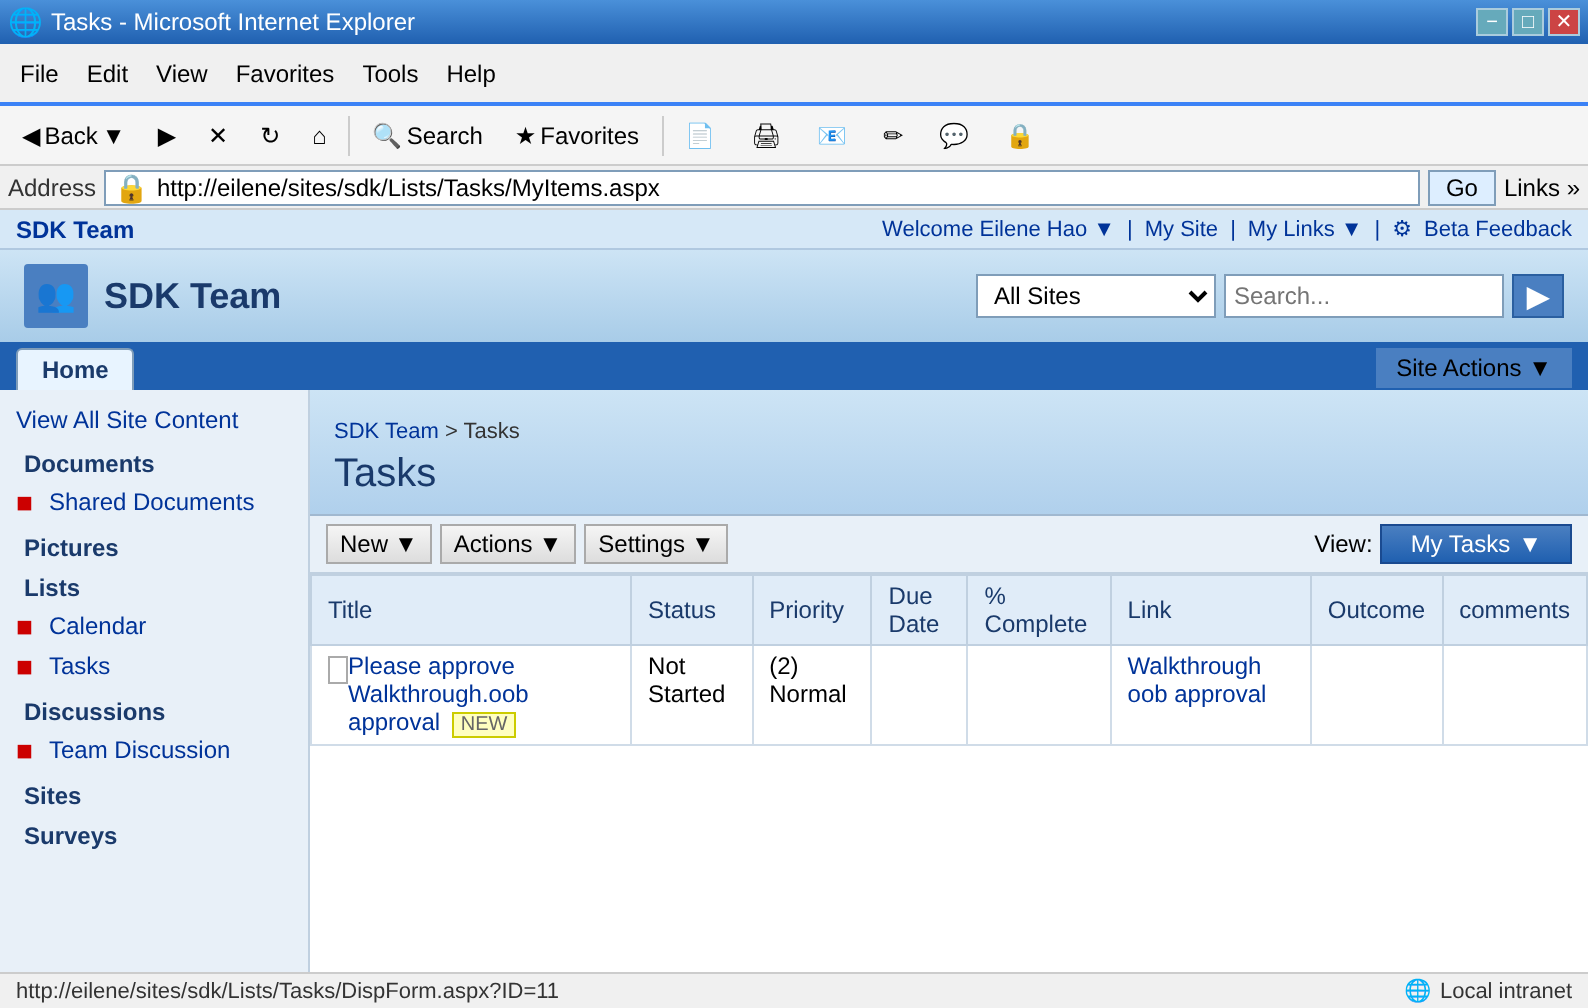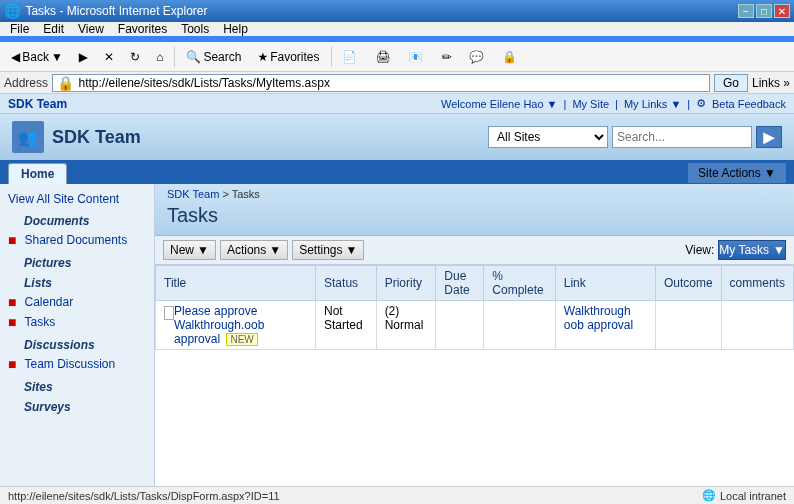--- a/index.html
+++ b/index.html
@@ -21,22 +21,22 @@
     .title-btn {
       width: 16px; height: 14px; background: #6ab; border: 1px solid #acd;
       display: flex; align-items: center; justify-content: center;
       font-size: 10px; color: #fff; cursor: pointer;
     }
     .title-btn.close { background: #c44; }
 
     
     .menu-bar {
       background: #f0f0f0;
-      border-bottom: 6px solid #3b82f6;
-      height: 20px;
+      border-bottom: 2px solid #3b82f6;
+      height: 31px;
       display: flex;
       align-items: center;
       padding: 0 4px;
       gap: 2px;
     }
     .menu-item {
       padding: 2px 6px;
       font-size: 12px;
       cursor: pointer;
       color: #000;
@@ -162,32 +162,32 @@
       border-right: 1px solid #c0d0e0;
       padding: 6px 4px;
       overflow-y: auto;
       flex-shrink: 0;
     }
     .sidebar-link {
       color: #003399; font-size: 12px; cursor: pointer;
       text-decoration: none; display: block;
       padding: 2px 4px;
     }
-    .sidebar-section { font-weight: bold; font-size: 12px; color: #1a3a6b; margin: 6px 20px 2px; font-style: italic; }
+    .sidebar-section { font-weight: bold; font-size: 12px; color: #1a3a6b; margin: 6px 8px 2px; }
     .sidebar-item-with-bullet { display: flex; align-items: center; gap: 4px; padding: 1px 4px; }
     .bullet { color: #cc0000; font-size: 14px; line-height: 1; }
 
     
     .content-area { flex: 1; overflow-y: auto; padding: 0; }
     .content-header {
       background: linear-gradient(to bottom, #cde4f5, #b0d0ec);
       padding: 4px 12px 8px;
       border-bottom: 1px solid #a0b8d0;
     }
-    .breadcrumb { font-size: 11px; color: #333; margin-bottom: 4px; }
+    .breadcrumb { font-size: 11px; color: #333; margin-bottom: 4px; margin-top: 11px; }
     .breadcrumb a { color: #003399; text-decoration: none; cursor: pointer; }
     .page-title { font-size: 20px; color: #1a3a6b; font-weight: normal; }
     .content-desc { font-size: 12px; color: #333; padding: 6px 12px; background: #f0f8ff; border-bottom: 1px solid #c0d0e0; }
 
     
     .list-toolbar {
       display: flex; align-items: center; padding: 4px 8px;
       background: #e8f0f8; border-bottom: 1px solid #c0d0e0;
       justify-content: space-between;
     }
@@ -195,21 +195,21 @@
     .toolbar-dd-btn {
       display: flex; align-items: center;
       background: linear-gradient(to bottom, #f5f5f5, #ddd);
       border: 1px solid #aaa;
       padding: 2px 6px; font-size: 12px; cursor: pointer; gap: 3px;
     }
     .view-section { display: flex; align-items: center; gap: 4px; font-size: 12px; }
     .view-dropdown {
       background: linear-gradient(to bottom, #4a7fc1, #2060b0);
       color: #fff; border: 1px solid #1a4a90;
-      padding: 2px 0; font-size: 12px; cursor: pointer;
+      padding: 2px 14px; font-size: 12px; cursor: pointer;
       display: flex; align-items: center; gap: 4px;
     }
 
     
     .task-table { width: 100%; border-collapse: collapse; font-size: 12px; }
     .task-table th {
       background: #e0ecf8; border: 1px solid #c0d0e0;
       padding: 3px 8px; text-align: left; font-weight: normal; color: #1a3a6b;
     }
     .task-table td {

